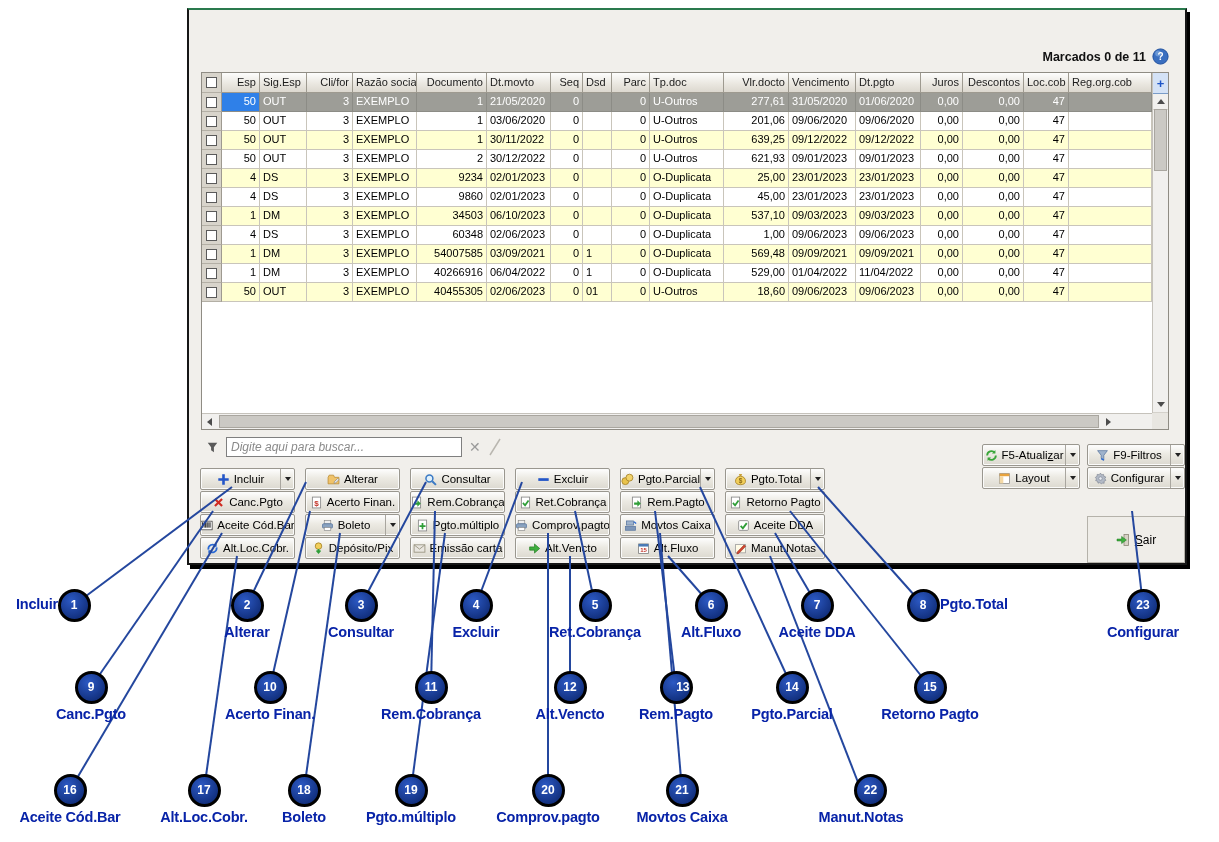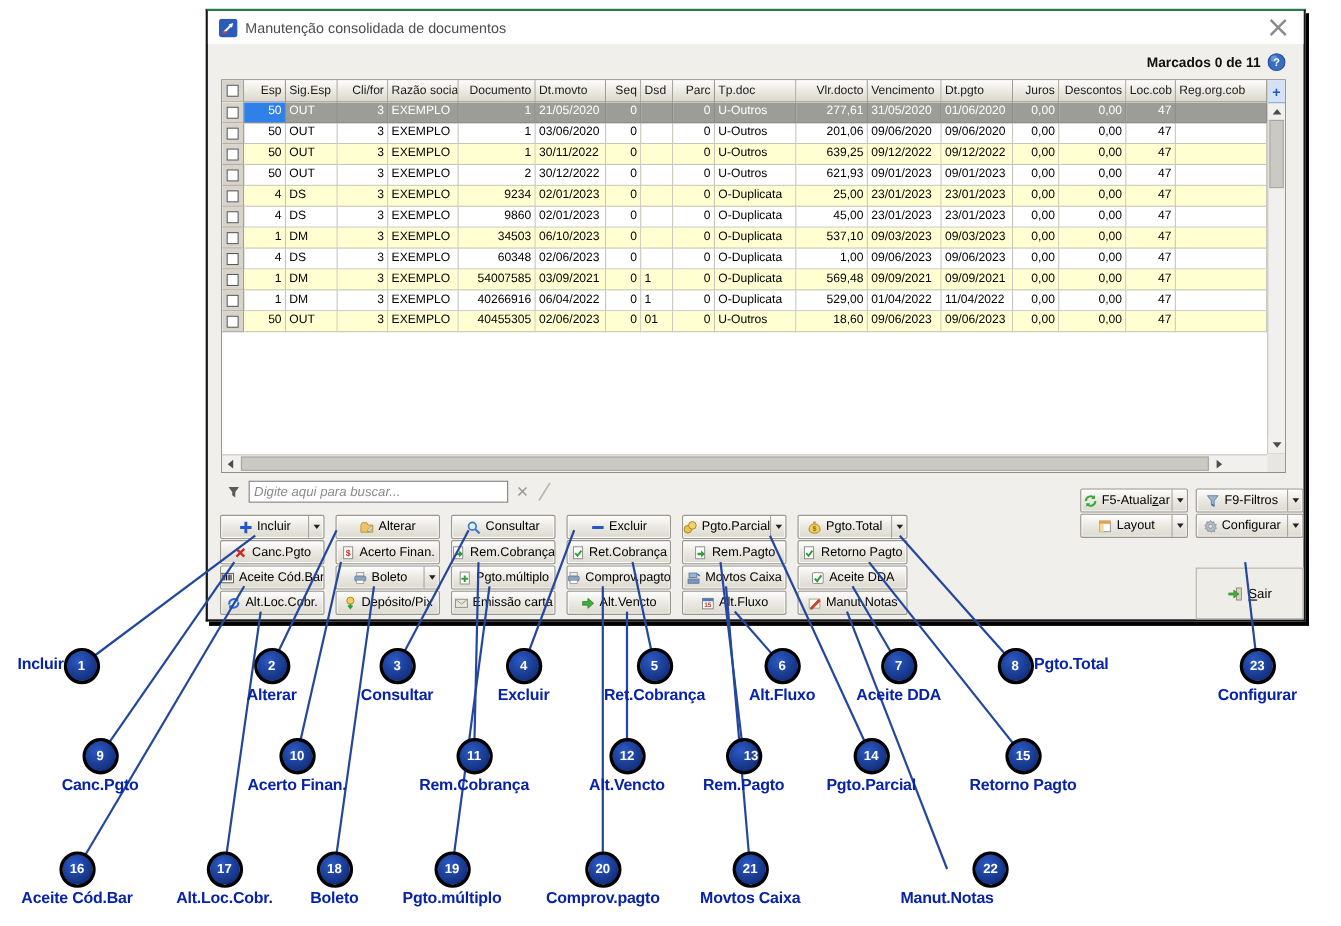--- a/index.html
+++ b/index.html
@@ -72,36 +72,20 @@
          border:3px solid #000;box-sizing:content-box;z-index:60;display:flex;align-items:center;justify-content:center;
          color:#fff;font-weight:bold;font-size:12px;}
   .clabel{position:absolute;z-index:60;color:#0823a8;font-weight:bold;font-size:14.5px;white-space:nowrap;letter-spacing:-0.2px;}
   .clabel.below{transform:translateX(-50%);}
   u{text-decoration:underline;}
 </style>
 </head>
 <body>
 
 <div class="dialog">
-  <div class="titlebar">
-    <span class="icon" style="width:17px;height:17px;">
-        <svg viewBox="0 0 17 17" style="width: 100%; height: 100%; display: block;">
-          <rect width="17" height="17" rx="3" fill="#2b5cb8"></rect>
-          <path d="M4.5 12.5L11.5 5.5" stroke="#fff" stroke-width="1.8"></path>
-          <path d="M13 4l-1.2 4.2L8.8 5.2z" fill="#fff"></path>
-          <rect x="3.4" y="11.4" width="3.2" height="2.4" fill="#d93a2b"></rect>
-        </svg>
-      </span>
-    <span class="title">Manutenção consolidada de documentos</span>
-    <span class="close-btn">
-        <svg viewBox="0 0 14 14" style="width: 100%; height: 100%; display: block;">
-          <path d="M3 3l8 8M11 3l-8 8" stroke="#8a8a8a" stroke-width="1.3"></path>
-        </svg>
-      </span>
-  </div>
 
   <div class="marcados">
     <span>Marcados 0 de 11</span>
     <span style="width:17px;height:17px;">
         <svg viewBox="0 0 17 17" style="width: 100%; height: 100%; display: block;">
           <circle cx="8.5" cy="8.5" r="7.6" fill="#3a6fc0" stroke="#1e4f9e"></circle>
           <circle cx="6.2" cy="5.4" r="3" fill="#7fa9e0" opacity="0.7"></circle>
           <text x="8.5" y="12" font-size="10" text-anchor="middle" fill="#fff" font-weight="bold">?</text>
         </svg>
       </span>
@@ -879,21 +863,21 @@
     </div>
     <div class="clabel below" style="left:411px;top:809px;">Pgto.múltiplo</div>
     <div class="badge" style="left:531.5px;top:773.5px;">
       <span>20</span>
     </div>
     <div class="clabel below" style="left:548px;top:809px;">Comprov.pagto</div>
     <div class="badge" style="left:665.5px;top:773.5px;">
       <span>21</span>
     </div>
     <div class="clabel below" style="left:682px;top:809px;">Movtos Caixa</div>
-    <div class="badge" style="left:884px;top:773.5px;">
+    <div class="badge" style="left:854px;top:773.5px;">
       <span>22</span>
     </div>
     <div class="clabel below" style="left:861px;top:809px;">Manut.Notas</div>
     <div class="badge" style="left:1126.5px;top:588.5px;">
       <span>23</span>
     </div>
     <div class="clabel below" style="left:1143px;top:624px;">Configurar</div>
   </div>
 
 </body></html>

